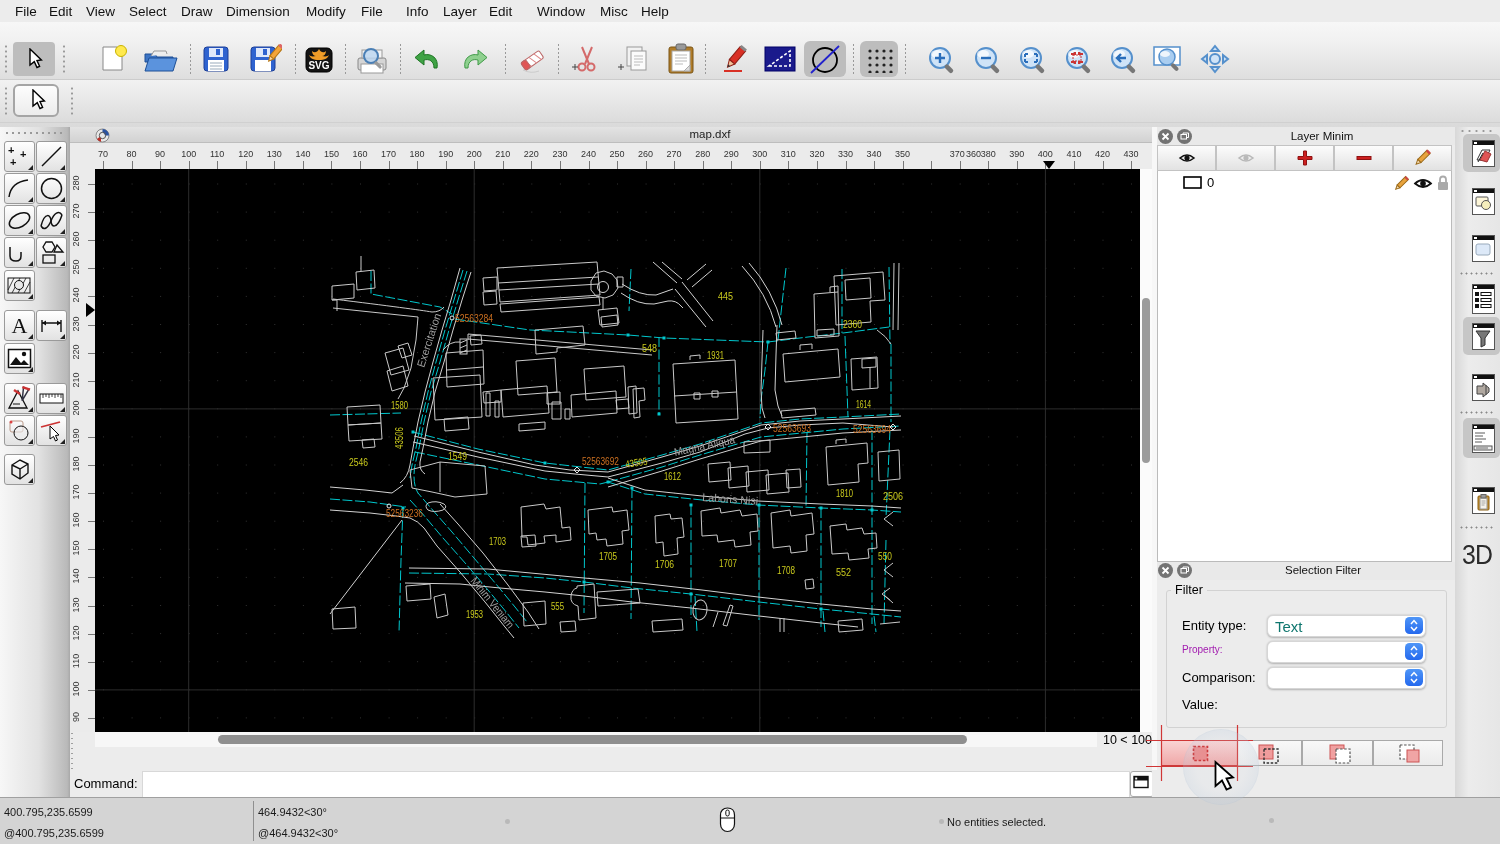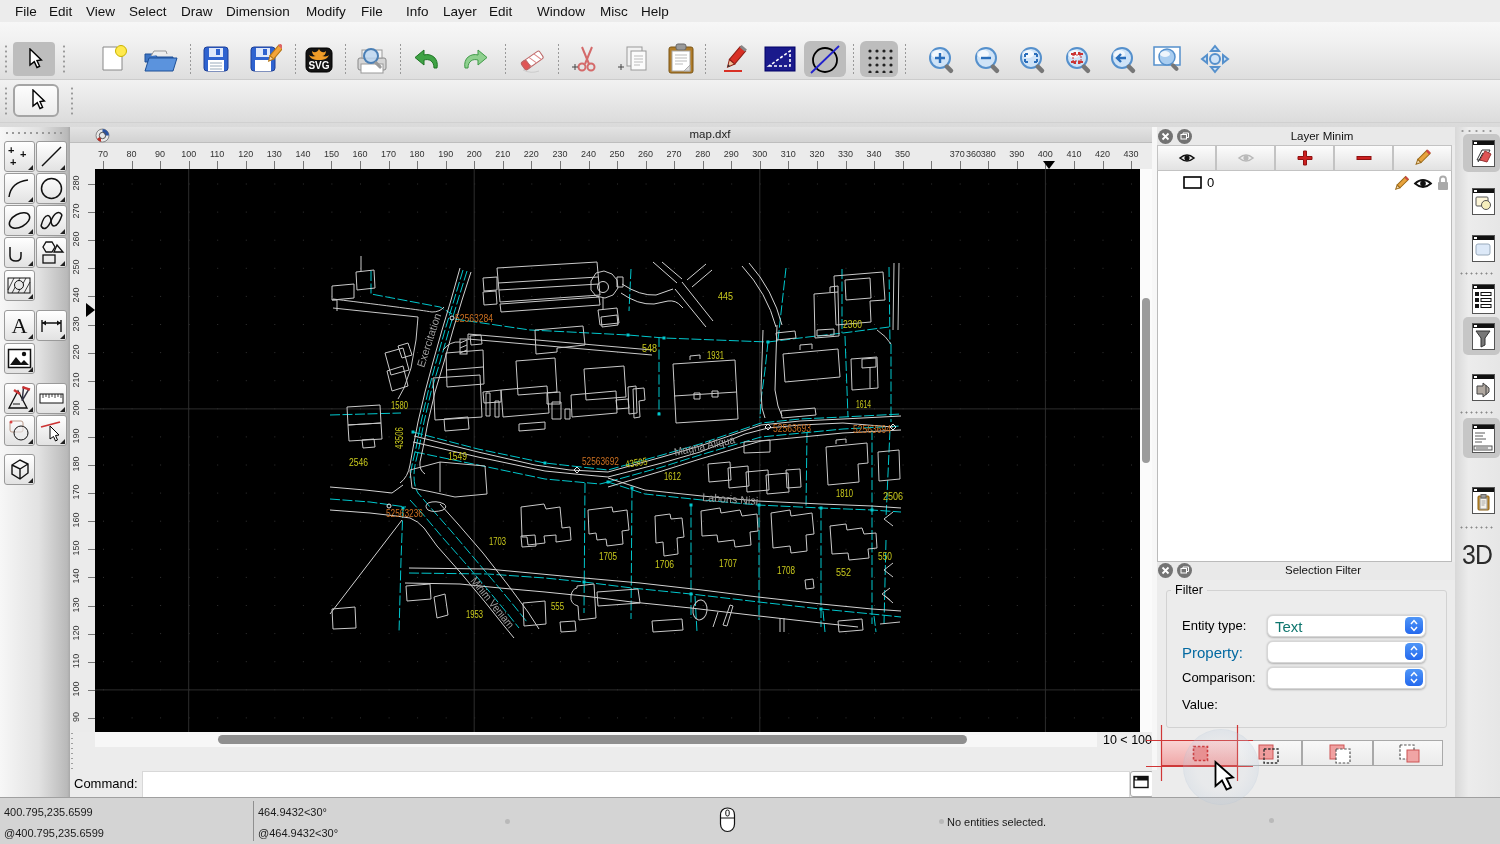--- a/index.html
+++ b/index.html
@@ -839,21 +839,21 @@
     </svg>
     <div class="abs panhead" style="left:1278px;top:564px;width:90px;text-align:center">Selection Filter</div>
     <div class="abs" style="left:1166px;top:590px;width:281px;height:138px;border:1px solid #d2d2d2;border-radius:3px;box-sizing:border-box"></div>
     <div class="abs" style="left:1171px;top:583px;width:36px;height:14px;background:#ececec;font-size:12.5px;color:#000;text-align:center">Filter</div>
     <div class="abs" style="left:1182px;top:618px;font-size:13px;color:#000">Entity type:</div>
     <div class="abs dropdown" style="left:1267px;top:615px"></div>
     <div class="abs ddbtn" style="left:1405px;top:617px"></div>
     <svg class="abs" style="left:1405px;top:617px" width="18" height="17">
       <path d="M6,7 l3,-3.4 3,3.4 M6,10 l3,3.4 3,-3.4" fill="none" stroke="#fff" stroke-width="1.5"></path>
     </svg>
-    <div class="abs" style="left:1182px;top:644px;font-size:15px;color:#0369a1">Property:</div>
+    <div class="abs" style="left:1182px;top:644px;font-size:10px;color:#a21caf">Property:</div>
     <div class="abs dropdown" style="left:1267px;top:641px"></div>
     <div class="abs ddbtn" style="left:1405px;top:643px"></div>
     <svg class="abs" style="left:1405px;top:643px" width="18" height="17">
       <path d="M6,7 l3,-3.4 3,3.4 M6,10 l3,3.4 3,-3.4" fill="none" stroke="#fff" stroke-width="1.5"></path>
     </svg>
     <div class="abs" style="left:1182px;top:670px;font-size:13px;color:#000">Comparison:</div>
     <div class="abs dropdown" style="left:1267px;top:667px"></div>
     <div class="abs ddbtn" style="left:1405px;top:669px"></div>
     <svg class="abs" style="left:1405px;top:669px" width="18" height="17">
       <path d="M6,7 l3,-3.4 3,3.4 M6,10 l3,3.4 3,-3.4" fill="none" stroke="#fff" stroke-width="1.5"></path>

